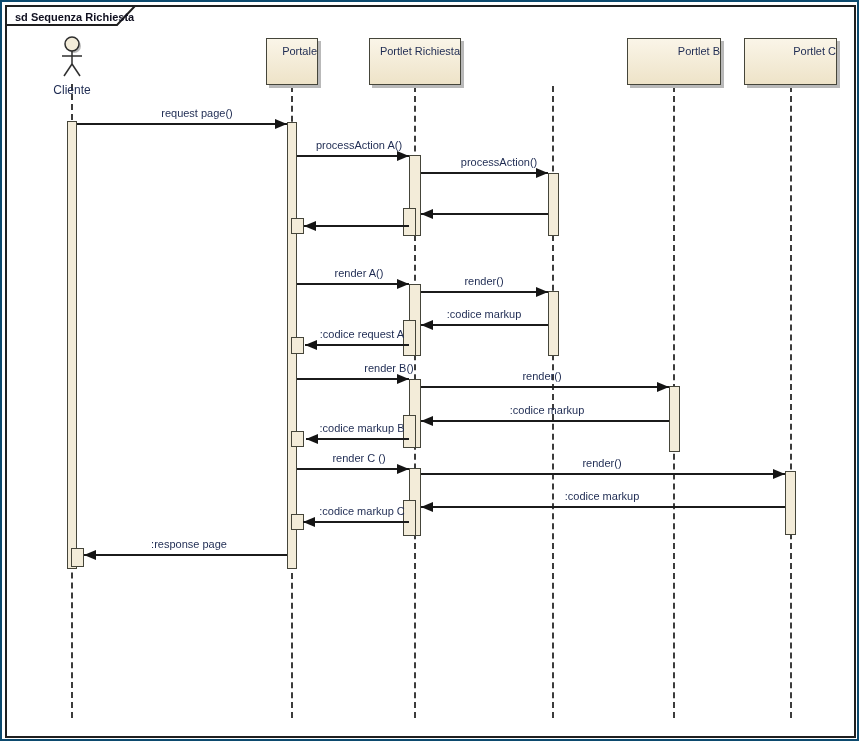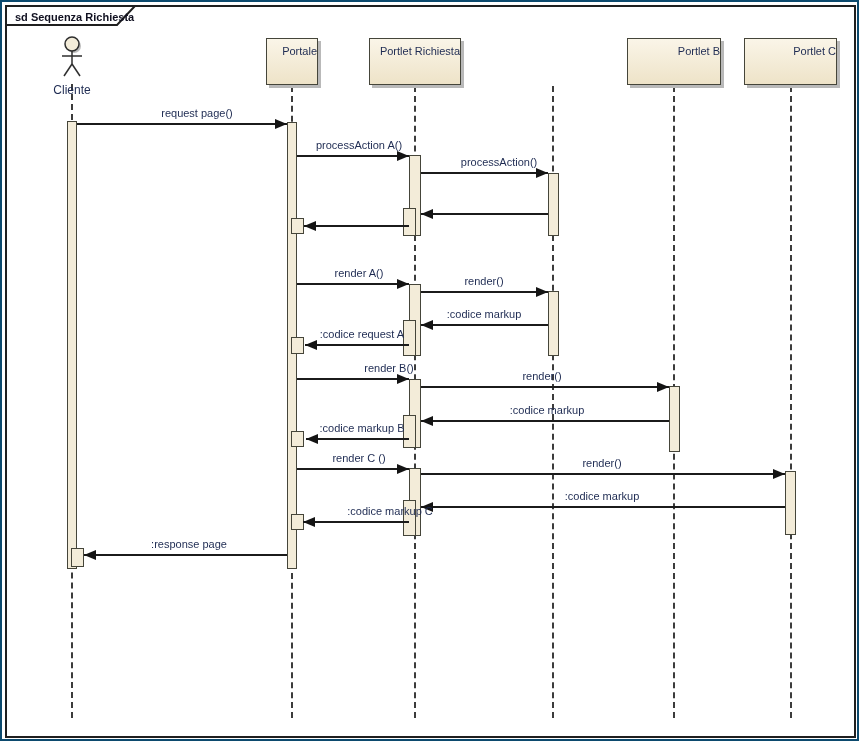--- a/index.html
+++ b/index.html
@@ -150,21 +150,21 @@
     <div class="lbl" style="left:181px;">render()</div>
   </div>
   <div class="msg" style="left:419px;top:505px;width:364px;">
     <div class="mline"></div>
       <div class="ah l"></div>
     <div class="lbl" style="left:181px;">:codice markup</div>
   </div>
   <div class="msg" style="left:301px;top:520px;width:106px;">
     <div class="mline"></div>
       <div class="ah l"></div>
-    <div class="lbl" style="left:59px;margin-left:28px;">:codice markup C</div>
+    <div class="lbl" style="left:59px;">:codice markup C</div>
   </div>
   <div class="msg" style="left:82px;top:553px;width:203px;">
     <div class="mline"></div>
       <div class="ah l"></div>
     <div class="lbl" style="left:105px;">:response page</div>
   </div>
 
 </div>
 
 </body></html>

